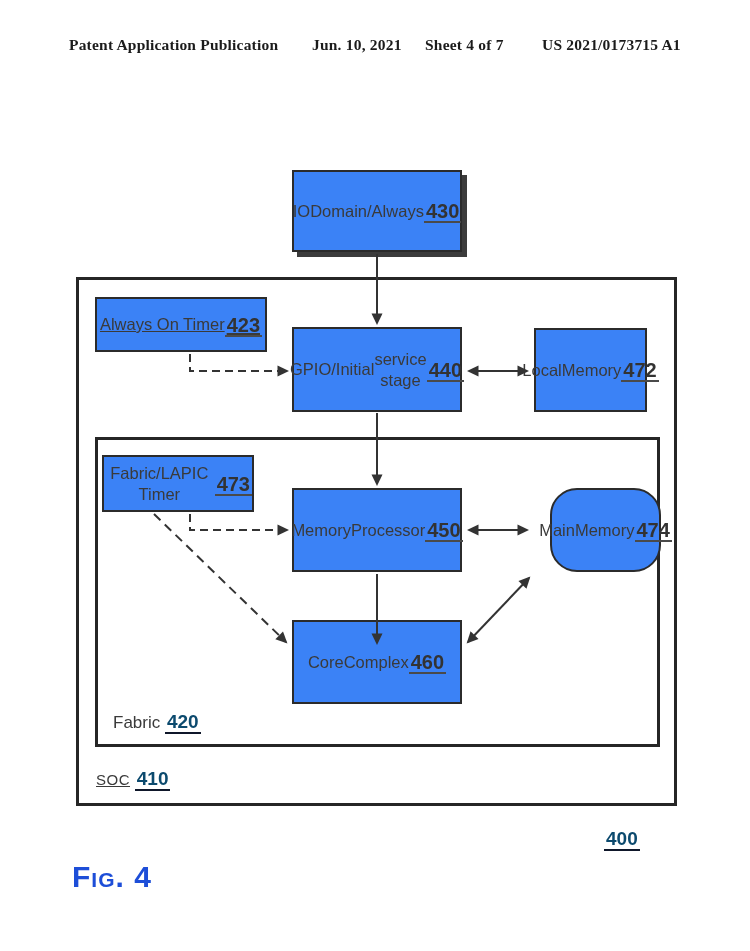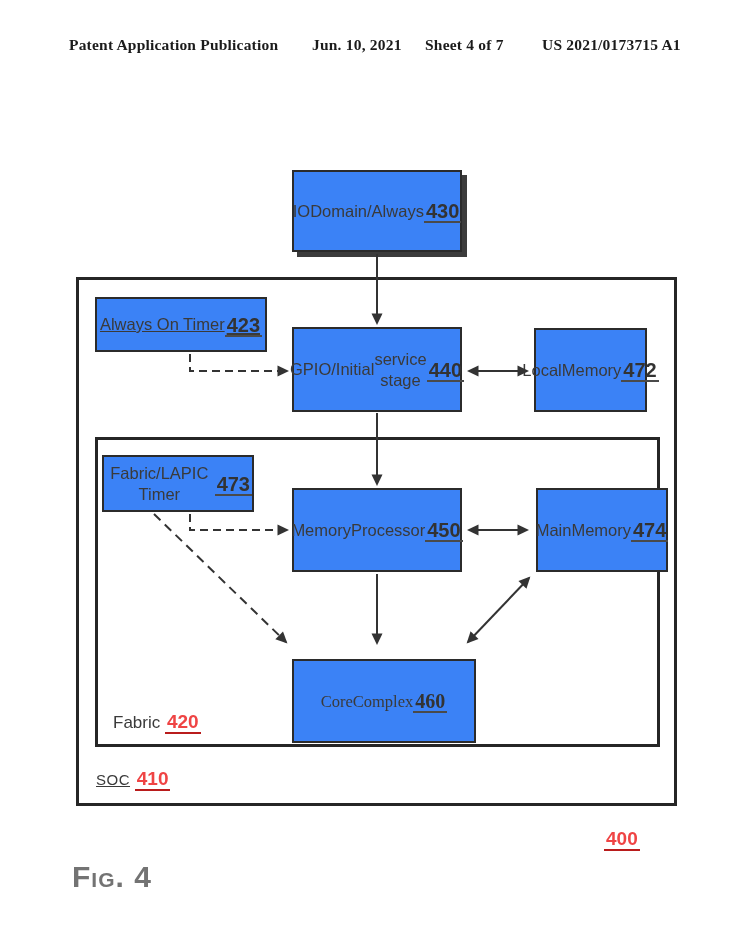--- a/index.html
+++ b/index.html
@@ -31,37 +31,37 @@
     display:flex;flex-direction:row;align-items:center;justify-content:center;
     text-align:center;font-size:16.5px;line-height:21px;color:#3a3a3a;
     box-sizing:border-box;
   }
   #box-430{left:280px;top:170px;width:170px;height:82px;box-shadow:5px 5px 0 #3c3c3c;}
   #box-471{left:83px;top:297px;width:172px;height:55px;text-decoration:underline;}
   #box-440{left:280px;top:327px;width:170px;height:85px;}
   #box-472{left:522px;top:328px;width:113px;height:84px;}
   #box-473{left:90px;top:455px;width:152px;height:57px;}
   #box-450{left:280px;top:488px;width:170px;height:84px;}
-  #box-474{left:524px;top:488px;width:132px;height:84px;}
-  #box-460{left:280px;top:659px;width:184px;height:84px;font-family:Liberation Serif, serif;}
+  #box-474{left:538px;top:488px;width:111px;height:84px;border-radius:27px;}
+  #box-460{left:280px;top:620px;width:170px;height:84px;}
   .refnum{
     font-weight:bold;font-size:20px;color:#333;
     border-bottom:2px solid #4a4a4a;padding:0 2px 0 2px;margin-top:2px;line-height:20px;
   }
   .inline-ref{
-    font-weight:bold;font-size:19px;color:#ef4444;
-    border-bottom:2px solid #b91c1c;padding:0 2px;
+    font-weight:bold;font-size:19px;color:#0c4a6e;
+    border-bottom:2px solid #0f172a;padding:0 2px;
   }
   
   #arrow-layer{position:absolute;left:0;top:0;width:750px;height:951px;pointer-events:none;}
   
   #fig-ref-400{position:absolute;left:592px;top:828px;}
   #figure-caption{
     position:absolute;left:60px;top:860px;
-    font-variant:small-caps;font-weight:bold;font-size:30px;color:#737373;
+    font-variant:small-caps;font-weight:bold;font-size:30px;color:#1d4ed8;
     letter-spacing:1px;
   }
 </style>
 </head>
 <body>
 
 <div id="page">
 
   <div class="hdr hdr-left">Patent Application Publication</div>
   <div class="hdr hdr-date">Jun. 10, 2021</div>

